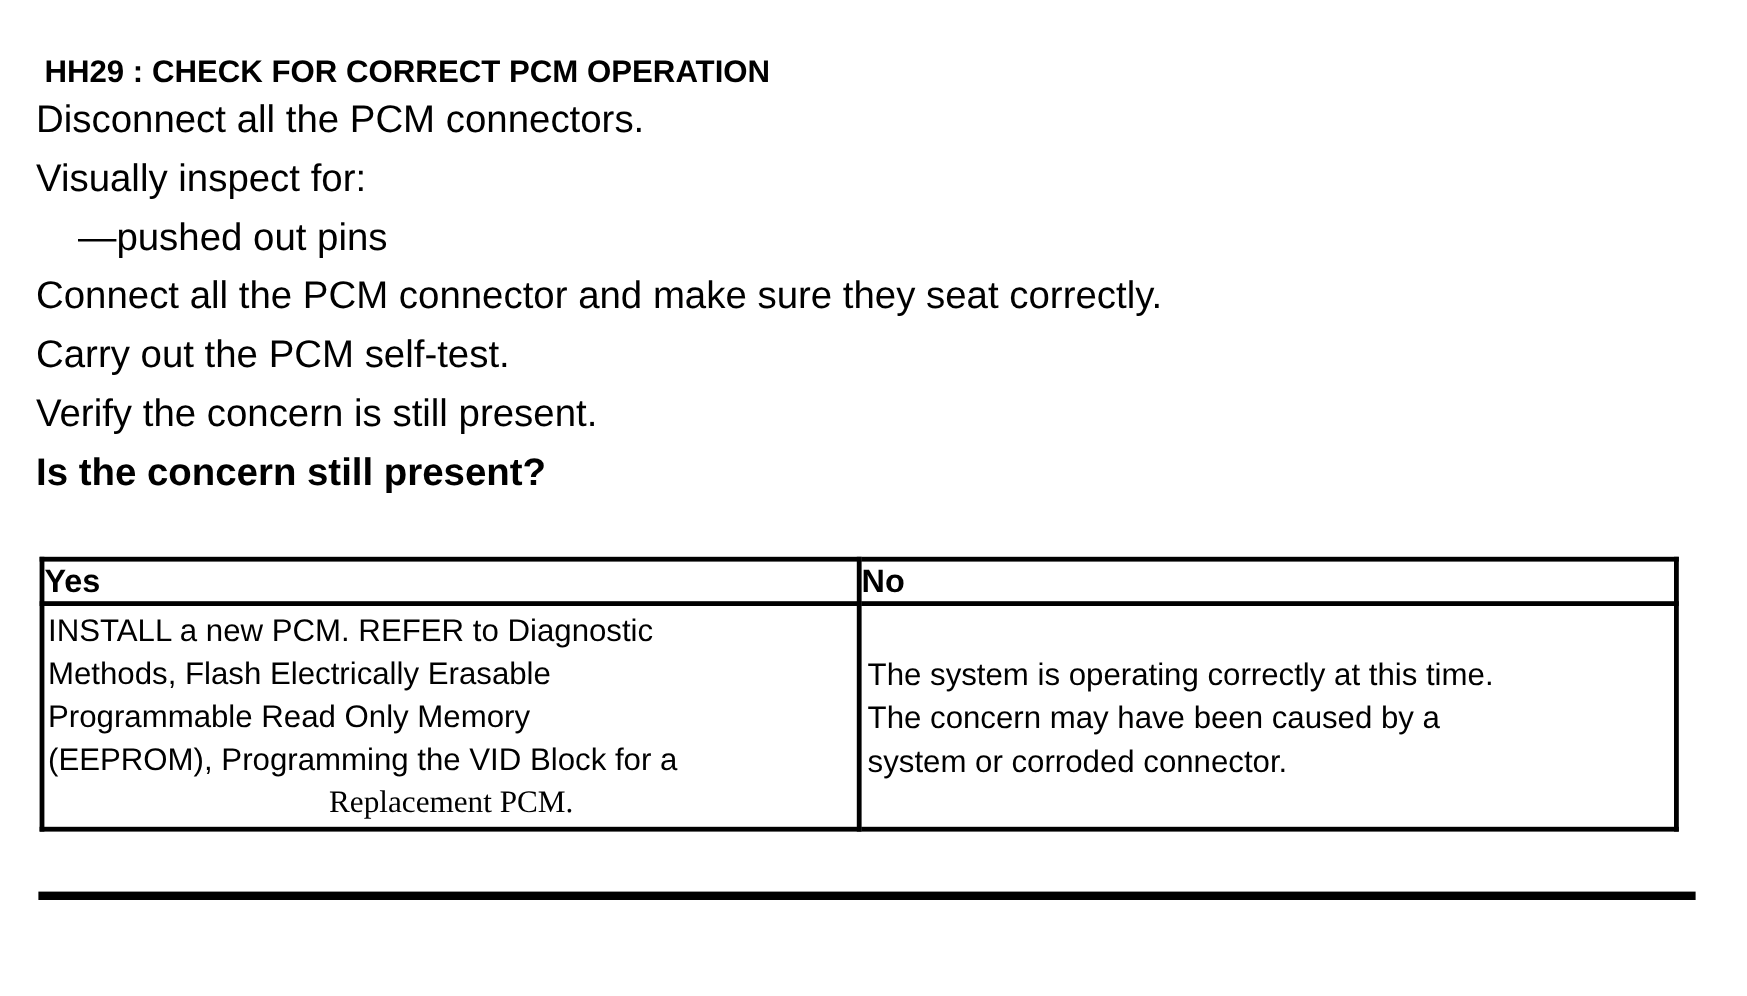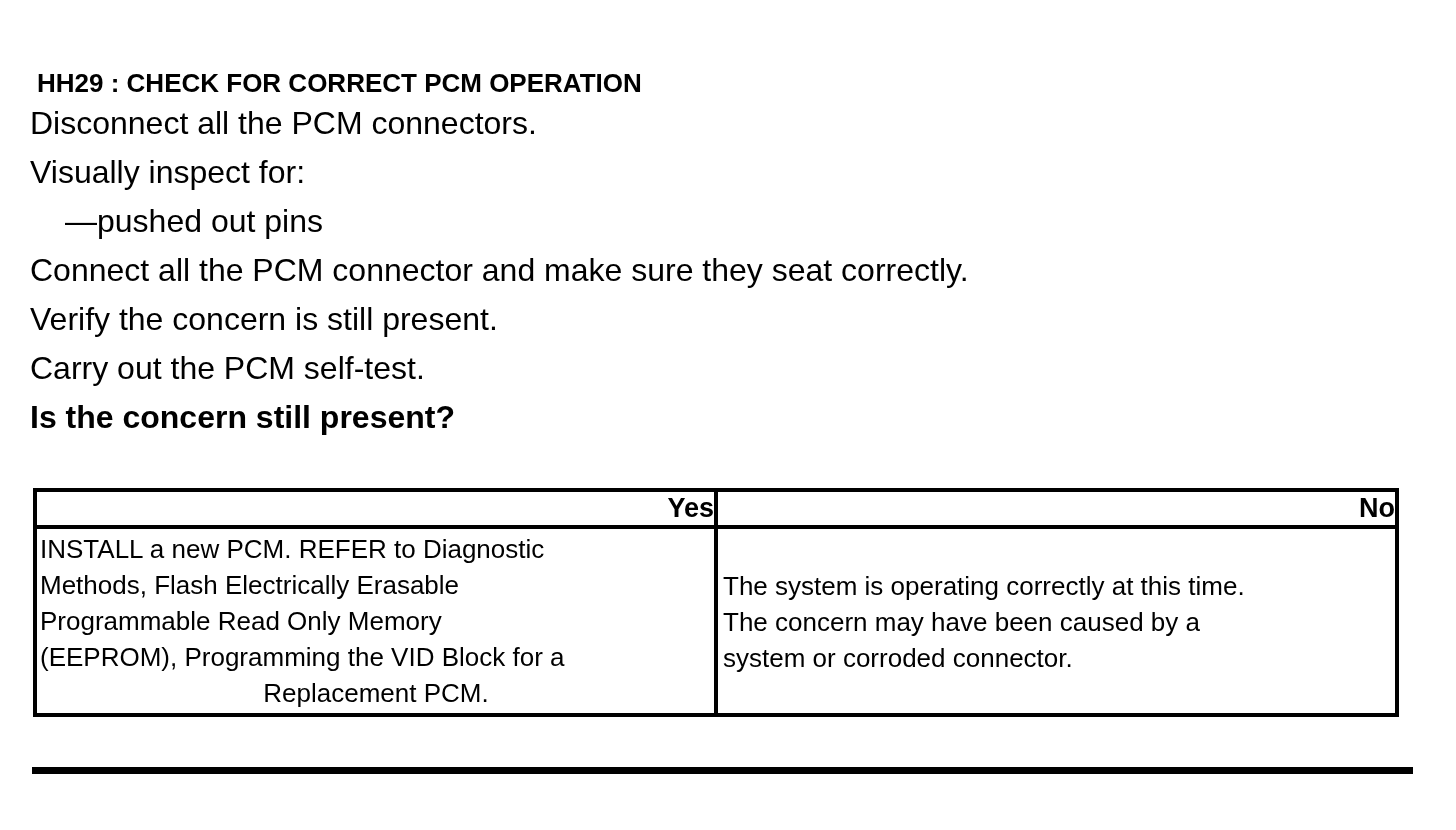--- a/index.html
+++ b/index.html
@@ -9,21 +9,21 @@
     height: 830px;
     background: #ffffff;
     color: #000000;
     font-family: "Liberation Sans", sans-serif;
     overflow: hidden;
   }
   .page {
     box-sizing: border-box;
     width: 1456px;
     height: 830px;
-    padding: 69px 26px 0 30px;
+    padding: 45px 26px 0 30px;
   }
   .doc-title {
     font-size: 26px;
     line-height: 28px;
     font-weight: bold;
     margin: 0 0 0 7px;
     white-space: nowrap;
   }
   .para {
     font-size: 32px;
@@ -48,21 +48,21 @@
   table.answer-table {
     border-collapse: collapse;
     table-layout: fixed;
     width: 1366px;
     margin: 52px 0 0 3px;
   }
   .answer-table th {
     border: 4px solid #000000;
     font-size: 27px;
     font-weight: bold;
-    text-align: right;
+    text-align: left;
     vertical-align: middle;
     height: 33px;
     padding: 0;
     width: 50%;
   }
   .answer-table td {
     border: 4px solid #000000;
     font-size: 26px;
     line-height: 36px;
     vertical-align: top;
@@ -71,20 +71,21 @@
   }
   .answer-table td.no-cell {
     vertical-align: middle;
     padding-left: 5px;
   }
   .yes-cell div, .no-cell div {
     white-space: nowrap;
   }
   .yes-cell div:last-child {
     text-align: center;
+    font-family: Liberation Serif, serif;
   }
   .bottom-rule {
     width: 1381px;
     height: 7px;
     background: #000000;
     margin: 50px 0 0 2px;
   }
 </style>
 </head>
 <body>
@@ -96,23 +97,23 @@
   <div class="para first">Disconnect all the PCM connectors.</div>
 
   <div class="para">Visually inspect for:</div>
 
   <div class="sub-items">
       <div>—pushed out pins</div>
     </div>
 
   <div class="para">Connect all the PCM connector and make sure they seat correctly.</div>
 
+  <div class="para">Carry out the PCM self-test.</div>
+
   <div class="para">Verify the concern is still present.</div>
-
-  <div class="para">Carry out the PCM self-test.</div>
 
   <div class="para question">Is the concern still present?</div>
 
   <table class="answer-table">
     <tbody>
         <tr>
       <th>Yes</th>
       <th>No</th>
     </tr>
     <tr>

